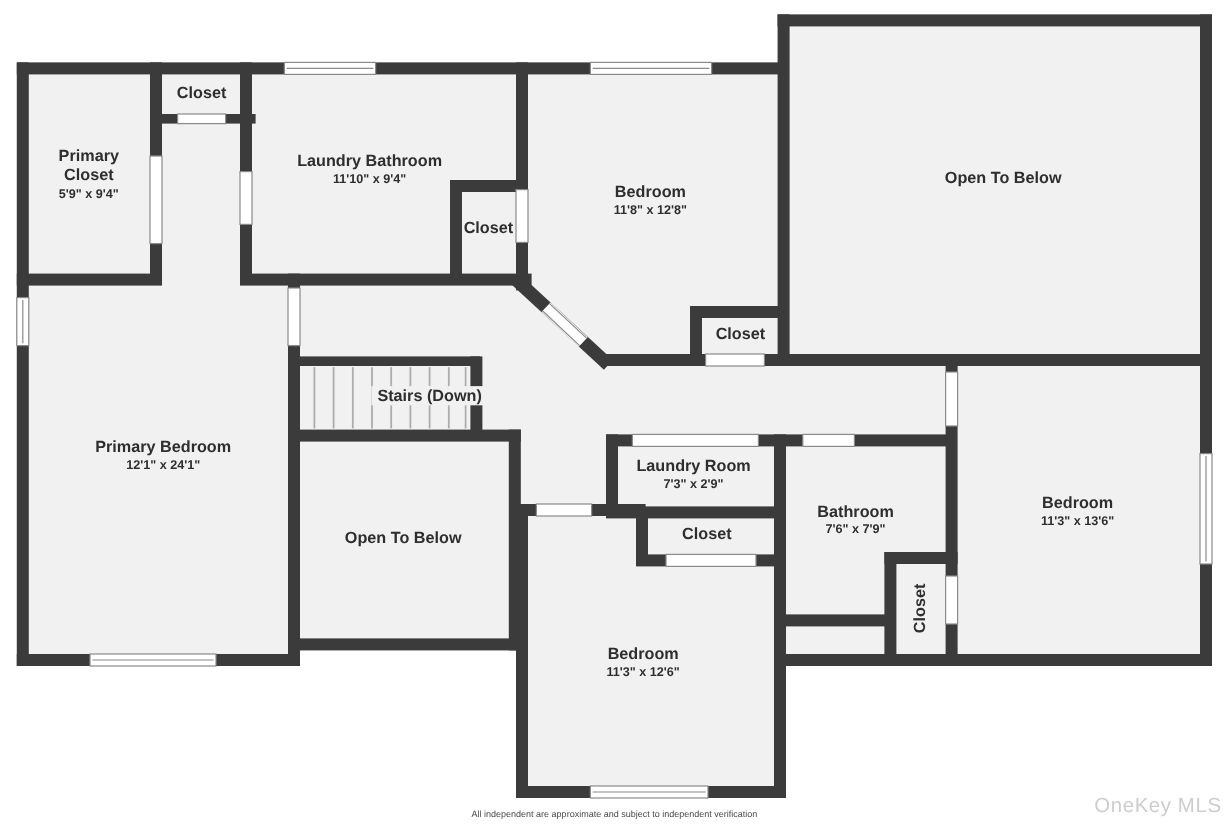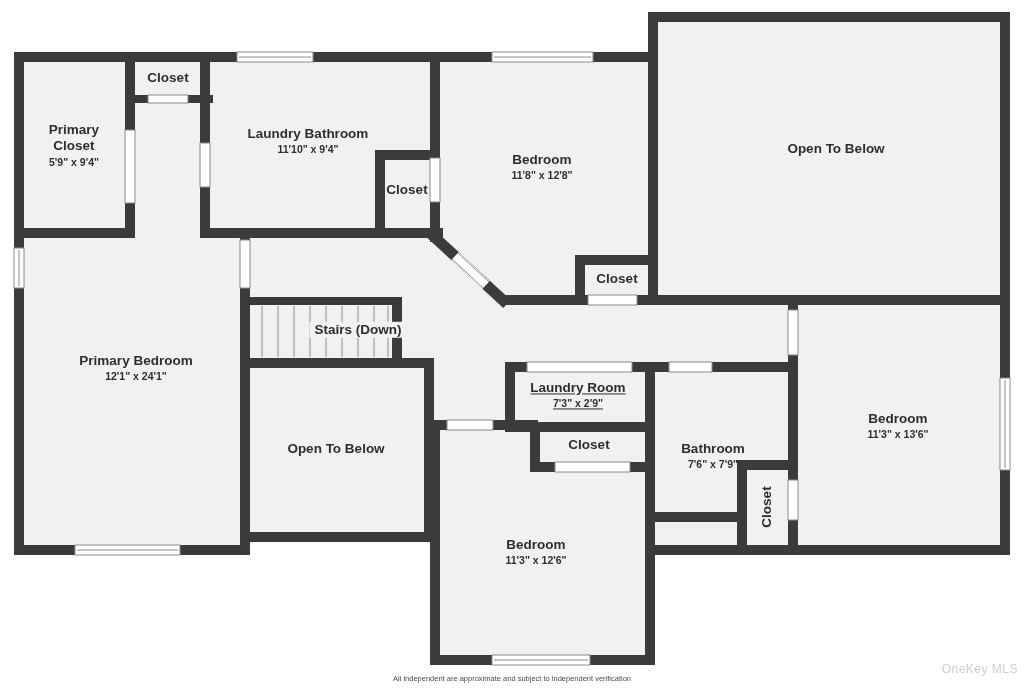--- a/index.html
+++ b/index.html
@@ -8,21 +8,21 @@
   #plan-svg{position:absolute;left:0;top:0;}
   .room-label{position:absolute;transform:translate(-50%,-50%);text-align:center;
               color:#2e2e2e;font-weight:bold;white-space:nowrap;z-index:3;}
   .room-label .name{display:block;font-size:13.5px;line-height:1.22;}
   .room-label .dims{display:block;font-size:10.5px;line-height:1.3;margin-top:1px;}
   .room-label.wrap{white-space:normal;width:92px;}
   .room-label.stairs-label{background:#f1f1f1;padding:0 5px;}
   .room-label.vertical{transform:translate(-50%,-50%) rotate(-90deg);}
   .footer-disclaimer{position:absolute;left:512px;top:674px;transform:translateX(-50%);
               font-size:7.5px;color:#4a4a4a;z-index:3;}
-  .watermark{position:absolute;right:6px;top:662px;font-size:12px;color:#cdcdcd;
+  .watermark{position:absolute;right:6px;top:662px;font-size:17px;color:#cdcdcd;
               letter-spacing:0.5px;z-index:3;}
 </style>
 </head>
 <body>
 
 <div id="stage">
 
   <svg id="plan-svg" width="1024" height="692" viewBox="0 0 1024 692">
 
     <g fill="#f1f1f1">
@@ -159,43 +159,43 @@
   </div>
 
   <div class="room-label" style="left:836px;top:149px;">
     <span class="name">Open To Below</span>
   </div>
 
   <div class="room-label" style="left:617px;top:279px;">
     <span class="name">Closet</span>
   </div>
 
-  <div class="room-label" style="left:136px;top:369px;">
+  <div class="room-label" style="left:136px;top:380px;">
     <span class="name">Primary Bedroom</span>
     <span class="dims">12'1" x 24'1"</span>
   </div>
 
   <div class="room-label stairs-label" style="left:322px;top:330px;margin-left:36px;">
     <span class="name">Stairs (Down)</span>
   </div>
 
   <div class="room-label" style="left:336px;top:449px;">
     <span class="name">Open To Below</span>
   </div>
 
-  <div class="room-label" style="left:578px;top:396px;text-decoration:underline;">
+  <div class="room-label" style="left:578px;top:396px;">
     <span class="name">Laundry Room</span>
     <span class="dims">7'3" x 2'9"</span>
   </div>
 
   <div class="room-label" style="left:589px;top:445px;">
     <span class="name">Closet</span>
   </div>
 
-  <div class="room-label" style="left:713px;top:434px;margin-top:23px;">
+  <div class="room-label" style="left:713px;top:434px;">
     <span class="name">Bathroom</span>
     <span class="dims">7'6" x 7'9"</span>
   </div>
 
   <div class="room-label vertical" style="left:767px;top:507px;">
     <span class="name">Closet</span>
   </div>
 
   <div class="room-label" style="left:898px;top:427px;">
     <span class="name">Bedroom</span>

